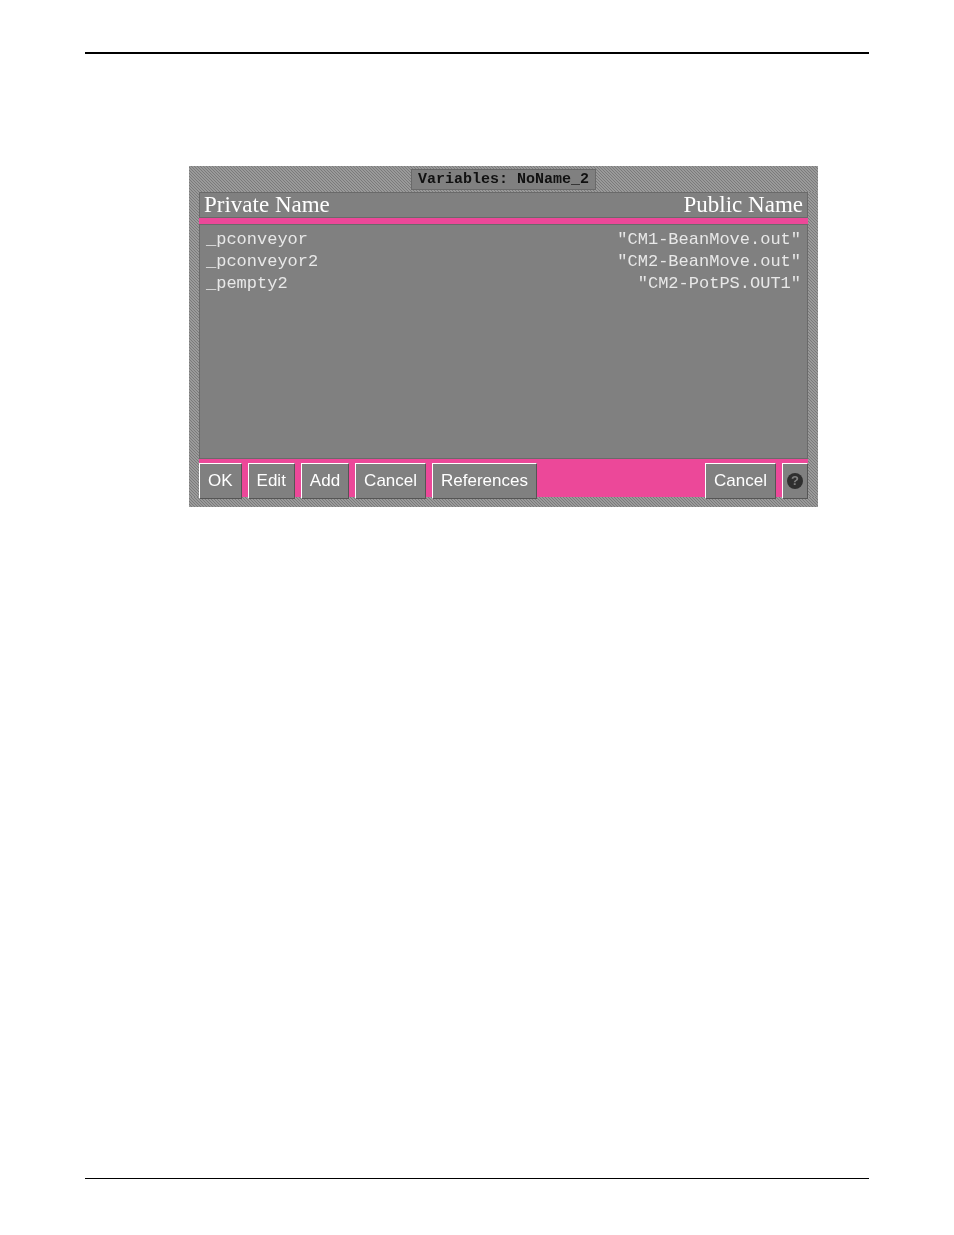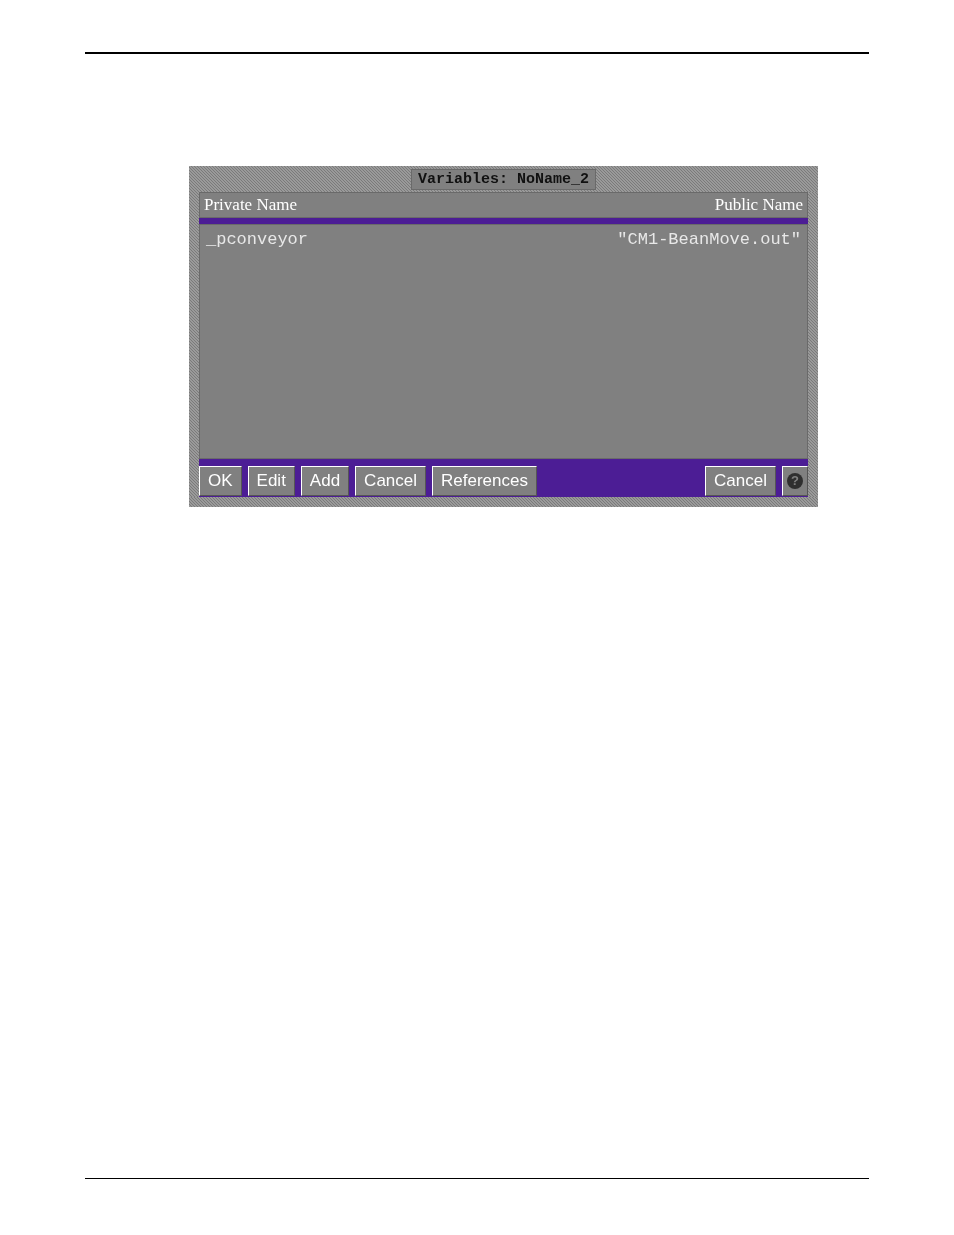--- a/index.html
+++ b/index.html
@@ -31,21 +31,21 @@
     height: 1px;
     background: #000000;
   }
 
   .dialog {
     position: absolute;
     left: 189px;
     top: 166px;
     width: 629px;
     height: 341px;
-    background: #4c1d95;
+    background: #ec4899;
   }
 
   
   .dither {
     background-image:
       repeating-linear-gradient(45deg, #9a9a9a 0 1px, #7a7a7a 1px 2px);
     background-size: 3px 3px;
   }
   .dither-left, .dither-right {
     position: absolute;
@@ -93,21 +93,21 @@
     right: 10px;
     height: 26px;
     background: #808080;
     border: 1px solid #6a6a6a;
     display: flex;
     justify-content: space-between;
     align-items: center;
     padding: 0 4px;
     color: #ffffff;
     font-family: Georgia, 'Times New Roman', serif;
-    font-size: 17px;
+    font-size: 23px;
   }
 
   .listarea {
     position: absolute;
     top: 58px;
     left: 10px;
     right: 10px;
     bottom: 48px;
     background: #808080;
     border: 1px solid #6a6a6a;
@@ -137,21 +137,21 @@
   }
   .btn {
     background: #808080;
     border: 1px solid #ffffff;
     border-right-color: #555555;
     border-bottom-color: #555555;
     color: #ffffff;
     font-family: Arial, Helvetica, sans-serif;
     font-size: 17px;
     padding: 2px 8px;
-    height: 30px;
+    height: 36px;
     line-height: 20px;
     display: inline-flex;
     align-items: center;
     cursor: pointer;
     user-select: none;
   }
   .spacer { flex: 1; }
   .help-btn {
     width: 26px;
     justify-content: center;
@@ -177,20 +177,28 @@
 
     <div class="headerbar">
       <span>Private Name</span>
       <span>Public Name</span>
     </div>
 
     <div class="listarea">
       <div class="row">
         <span>_pconveyor</span>
         <span>"CM1-BeanMove.out"</span>
+      </div>
+      <div class="row">
+        <span>_pconveyor2</span>
+        <span>"CM2-BeanMove.out"</span>
+      </div>
+      <div class="row">
+        <span>_pempty2</span>
+        <span>"CM2-PotPS.OUT1"</span>
       </div>
     </div>
 
     <div class="buttonbar">
       <div class="btn">OK</div>
       <div class="btn">Edit</div>
       <div class="btn">Add</div>
       <div class="btn">Cancel</div>
       <div class="btn">References</div>
       <div class="spacer"></div>

